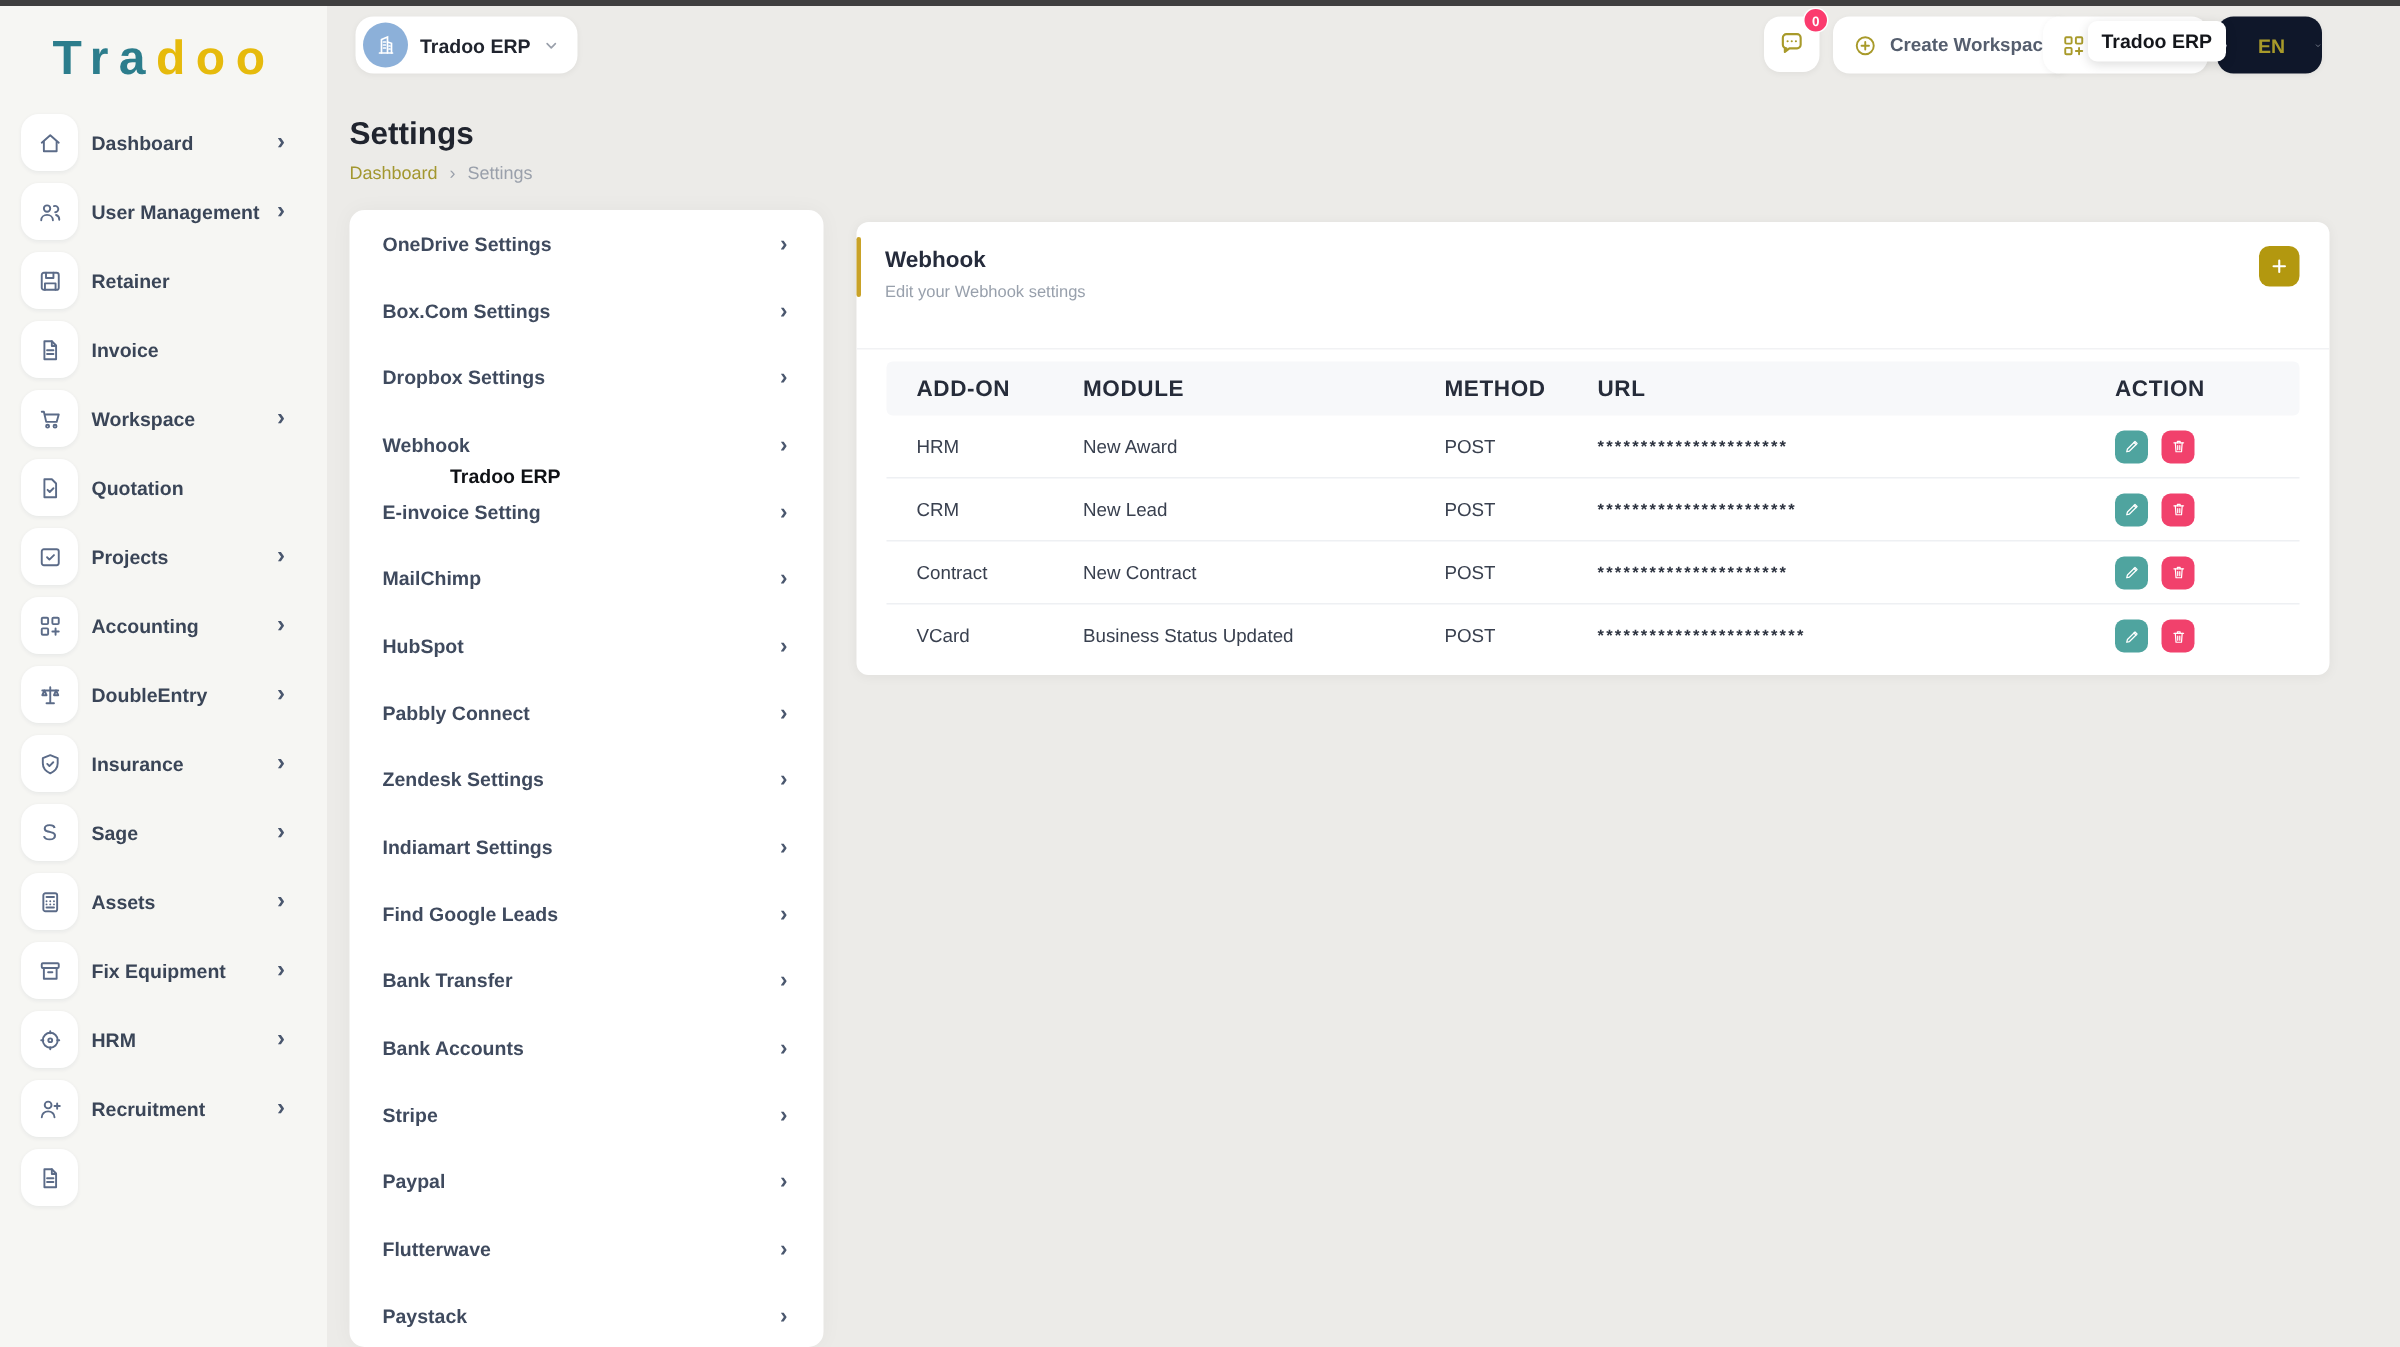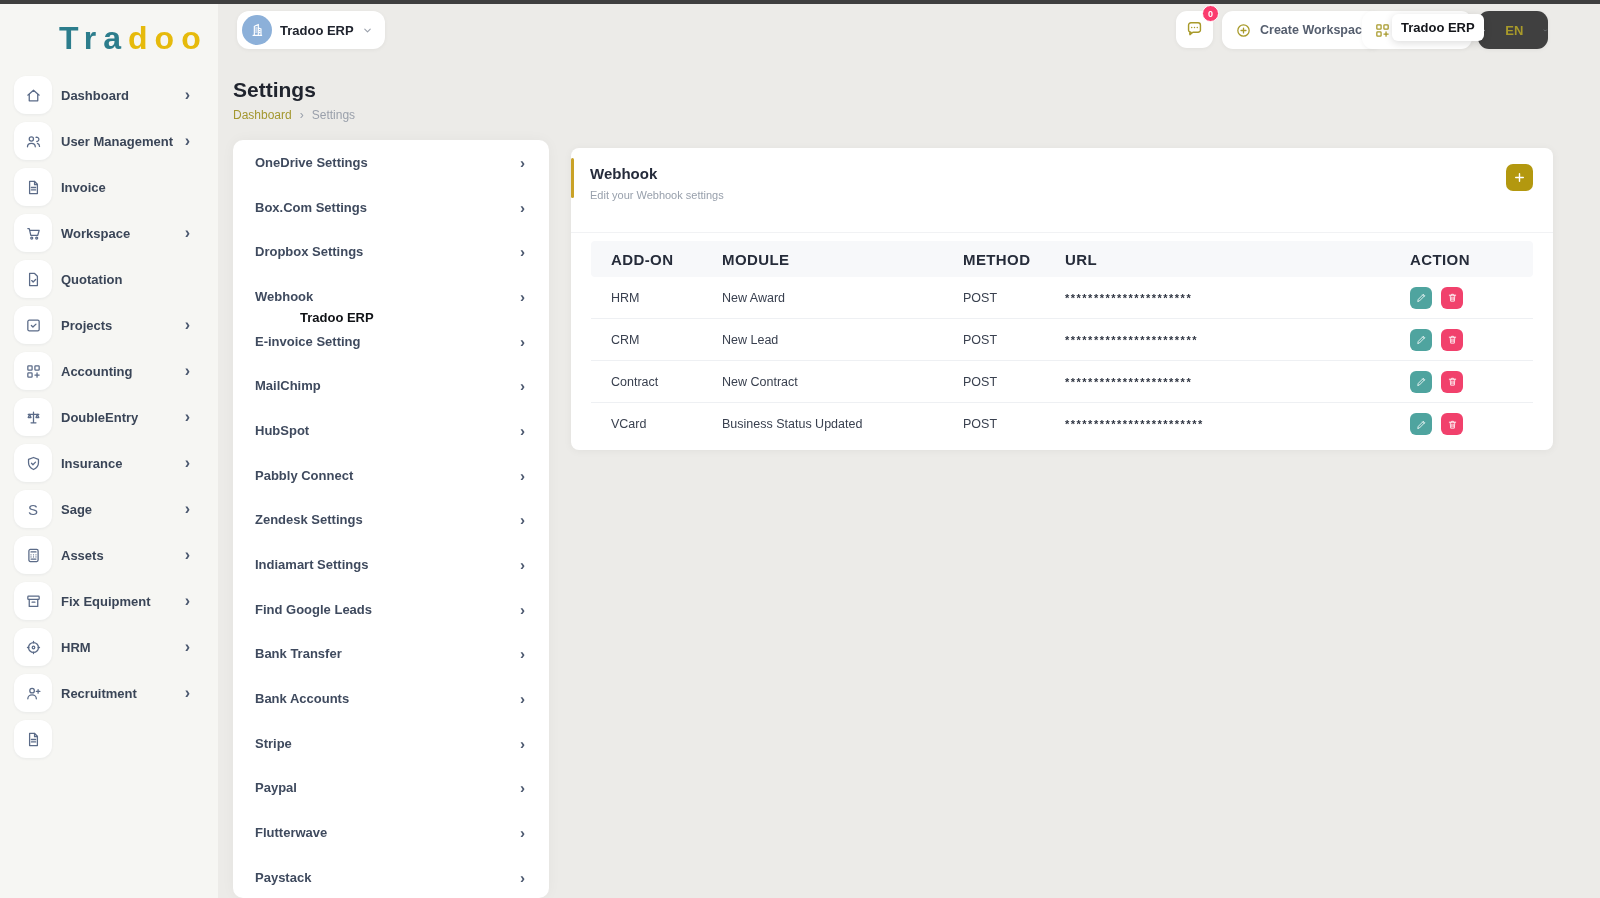--- a/index.html
+++ b/index.html
@@ -34,21 +34,21 @@
   .msg-btn .icon { width:19px; height:19px; }
   .badge { position:absolute; top:-6px; right:-6px; min-width:17px; height:17px; border-radius:50%; background:#fb3b6e; color:#fff; font-size:9px; font-weight:700; display:flex; align-items:center; justify-content:center; border:1.5px solid #fff; }
 
   .create-btn { position:absolute; left:1222px; top:11px; height:38px; border-radius:11px; background:#fff; display:flex; align-items:center; gap:8px; padding:0 13px; font-size:12.5px; font-weight:600; color:#555e6e; box-shadow:0 1px 4px rgba(0,0,0,.05); cursor:pointer; z-index:5; border:none; font-family:inherit; }
   .create-btn .icon { width:17px; height:17px; color:#a89a2a; }
 
   .plan-btn { position:absolute; left:1362px; top:11px; width:110px; height:38px; border-radius:11px; background:#fff; display:flex; align-items:center; gap:8px; padding:0 12px; font-size:12.5px; font-weight:600; color:#555e6e; box-shadow:0 1px 4px rgba(0,0,0,.05); cursor:pointer; z-index:5; border:none; font-family:inherit; overflow:hidden; }
   .plan-btn .icon { width:17px; height:17px; color:#a89a2a; }
   .tooltip-top { position:absolute; left:1392px; top:14px; background:#fff; border-radius:6px; padding:6px 9px; font-size:13px; font-weight:700; color:#14161b; box-shadow:0 2px 8px rgba(0,0,0,.14); z-index:30; white-space:nowrap; }
 
-  .lang-btn { position:absolute; left:1478px; top:11px; width:70px; height:38px; background:#404040; border-radius:11px; display:flex; align-items:center; justify-content:center; gap:20px; box-shadow:0 1px 4px rgba(0,0,0,.05); cursor:pointer; z-index:5; border:none; font-family:inherit; }
+  .lang-btn { position:absolute; left:1478px; top:11px; width:70px; height:38px; background:#0f172a; border-radius:11px; display:flex; align-items:center; justify-content:center; gap:20px; box-shadow:0 1px 4px rgba(0,0,0,.05); cursor:pointer; z-index:5; border:none; font-family:inherit; }
   .lang-btn .globe { width:17px; height:17px; color:#c2c6cf; }
   .lang-label { font-size:13px; font-weight:700; color:#a89a2a; }
 
   
   .page-title { position:absolute; left:233px; top:78px; font-size:21px; font-weight:700; color:#20242e; }
   .breadcrumb { position:absolute; left:233px; top:108px; display:flex; gap:8px; font-size:12px; align-items:center; }
   .bc-active { color:#a3972f; cursor:pointer; }
   .bc-sep { color:#9aa0ab; font-size:12px; }
   .bc-muted { color:#9aa0ab; }
 
@@ -78,21 +78,21 @@
   .actions { display:flex; gap:9px; align-items:center; }
   .action-btn { width:22px; height:22px; border-radius:6px; border:none; display:flex; align-items:center; justify-content:center; color:#fff; cursor:pointer; }
   .action-btn .icon { width:11px; height:11px; }
 </style>
 </head>
 <body>
 
 <div class="top-strip"></div>
 
 <aside class="sidebar">
-  <div class="logo" id="logo"><span style="color: rgb(44, 125, 140); margin-left: 24px;">Tra</span><span style="color: rgb(230, 186, 12);">doo</span></div>
+  <div class="logo" id="logo"><span style="color: rgb(44, 125, 140);">Tra</span><span style="color: rgb(230, 186, 12);">doo</span></div>
   <nav class="side-nav" id="sidebar-nav">
       <div class="side-item">
         <span class="icon-box">
           <span class="icon">
             <svg viewBox="0 0 24 24" fill="none" stroke="currentColor" stroke-width="1.8" stroke-linecap="round" stroke-linejoin="round">
               <path d="M4 11.5 12 4.5l8 7"></path>
               <path d="M6 10.5V19.5h12v-9"></path>
             </svg>
           </span>
         </span>
@@ -105,20 +105,32 @@
             <svg viewBox="0 0 24 24" fill="none" stroke="currentColor" stroke-width="1.8" stroke-linecap="round" stroke-linejoin="round">
               <circle cx="9" cy="8.5" r="3"></circle>
               <path d="M3.5 19.5c0-3 2.5-5 5.5-5s5.5 2 5.5 5"></path>
               <path d="M15.5 6.2a3 3 0 1 1 1.2 5.8"></path>
               <path d="M17.5 14.6c2 .6 3 2.3 3 4.4"></path>
             </svg>
           </span>
         </span>
         <span class="side-label">User Management</span>
         <span class="side-chevron">›</span>
+      </div>
+      <div class="side-item">
+        <span class="icon-box">
+          <span class="icon">
+            <svg viewBox="0 0 24 24" fill="none" stroke="currentColor" stroke-width="1.8" stroke-linecap="round" stroke-linejoin="round">
+              <rect x="4" y="4" width="16" height="16" rx="2"></rect>
+              <path d="M8 4v5h7V4"></path>
+              <path d="M7 20v-6h10v6"></path>
+            </svg>
+          </span>
+        </span>
+        <span class="side-label">Retainer</span>
       </div>
       <div class="side-item">
         <span class="icon-box">
           <span class="icon">
             <svg viewBox="0 0 24 24" fill="none" stroke="currentColor" stroke-width="1.8" stroke-linecap="round" stroke-linejoin="round">
               <path d="M6.5 3.5h7l4 4v13h-11z"></path>
               <path d="M13.5 3.5V8h4"></path>
               <path d="M9 12h6M9 15.5h6"></path>
             </svg>
           </span>

